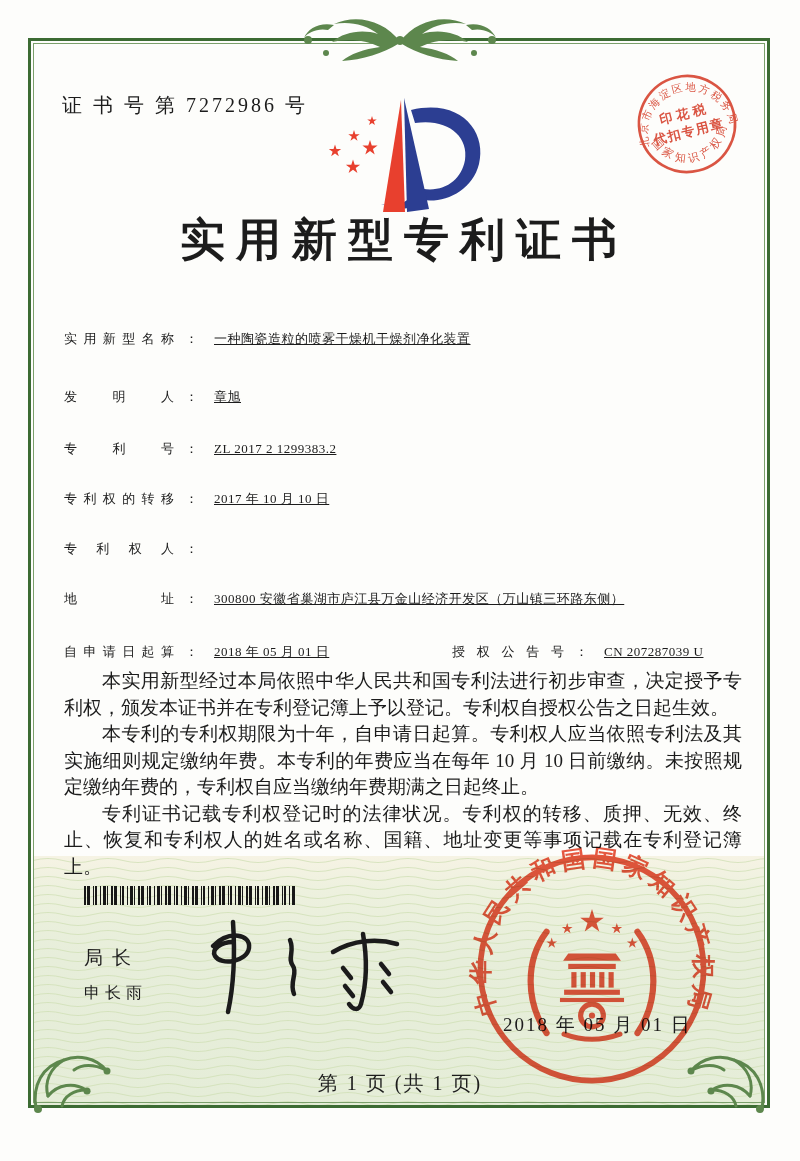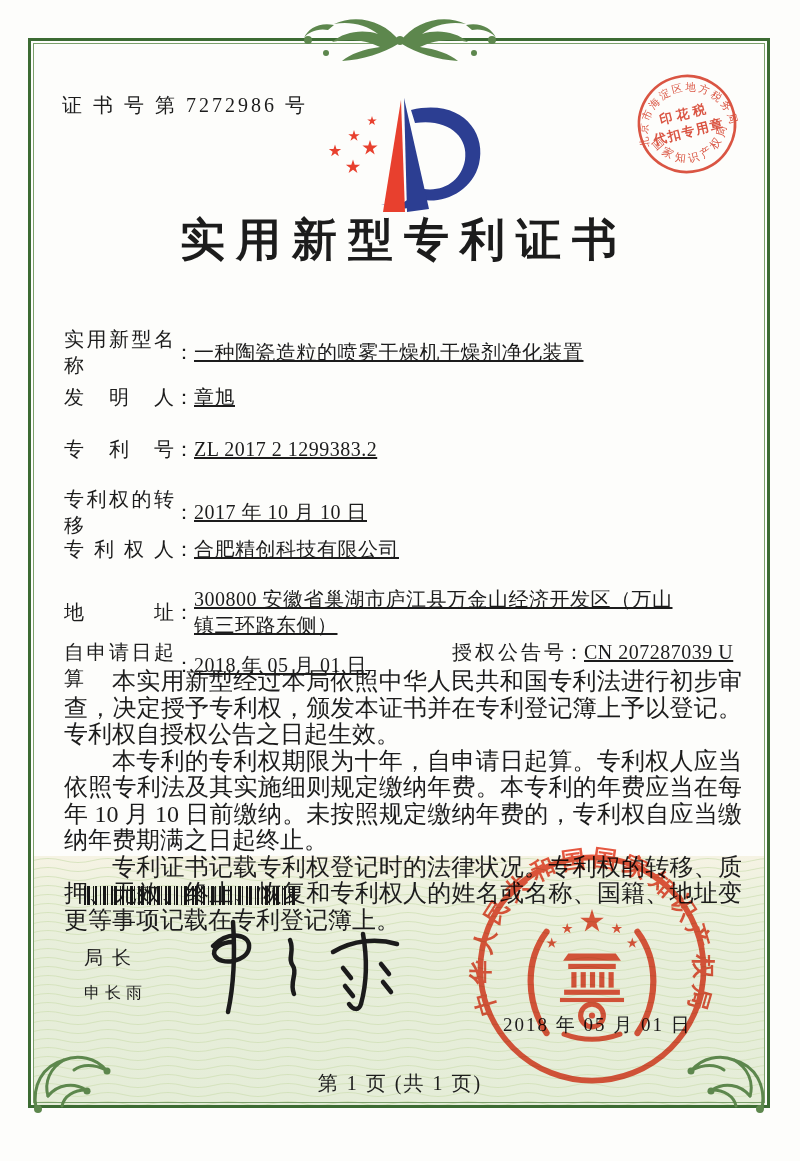--- a/index.html
+++ b/index.html
@@ -15,30 +15,30 @@
 
   
   .band{position:absolute;left:33px;right:35px;top:856px;height:249px;z-index:0;
         background:linear-gradient(180deg,#f6f3e4 0%,#edf1de 14%,#e7eeda 40%,#e5edd8 100%);}
   .band svg{position:absolute;inset:0;opacity:.75;}
 
   .certno{left:62px;top:92px;font-size:20px;letter-spacing:3px;z-index:2;}
   .title{left:0;right:0;top:210px;text-align:center;font-size:45px;font-weight:bold;
          letter-spacing:11px;z-index:2;padding-left:8px;}
 
-  .field{left:64px;width:684px;display:flex;align-items:center;
-         font-size:20px;line-height:26px;z-index:2;}
+  .field{left:64px;width:684px;display:flex;align-items:flex-end;
+         font-size:13px;line-height:26px;z-index:2;gap:11px;}
   .flabel{display:inline-block;width:110px;text-align:justify;text-align-last:justify;flex:0 0 110px;}
   .fcolon{flex:0 0 18px;}
   .fvalue{letter-spacing:.5px;text-decoration:underline;}
   .fvalue.wrap{display:inline-block;max-width:492px;}
   .field.right-half{left:452px;width:300px;}
   .field.right-half .flabel{width:112px;flex:0 0 112px;}
 
-  .paras{left:64px;top:668px;width:678px;font-size:24px;line-height:26.5px;
+  .paras{left:64px;top:668px;width:678px;font-size:19px;line-height:26.5px;
          text-align:justify;z-index:2;}
   .paras p{margin:0;text-indent:2em;}
 
   .barcode{left:84px;top:886px;width:212px;height:19px;z-index:2;
     background:
       repeating-linear-gradient(90deg,
         #171717 0 2px, rgba(0,0,0,0) 2px 3px,
         #171717 3px 6px, rgba(0,0,0,0) 6px 9px,
         #171717 9px 10px, rgba(0,0,0,0) 10px 11px,
         #171717 11px 13px, rgba(0,0,0,0) 13px 16px,
@@ -177,21 +177,20 @@
     <span class="fvalue">ZL 2017 2 1299383.2</span>
   </div>
   <div class="abs field" style="top:486px">
     <span class="flabel">专利权的转移</span>
       <span class="fcolon">：</span>
     <span class="fvalue">2017 年 10 月 10 日</span>
   </div>
   <div class="abs field" style="top:536px">
     <span class="flabel">专利权人</span>
       <span class="fcolon">：</span>
-    <span class="fvalue">合肥精创科技有限公司</span>
   </div>
   <div class="abs field" style="top:586px">
     <span class="flabel">地址</span>
       <span class="fcolon">：</span>
     <span class="fvalue wrap">300800 安徽省巢湖市庐江县万金山经济开发区（万山镇三环路东侧）</span>
   </div>
   <div class="abs field" style="top:639px">
     <span class="flabel">自申请日起算</span>
       <span class="fcolon">：</span>
     <span class="fvalue">2018 年 05 月 01 日</span>

